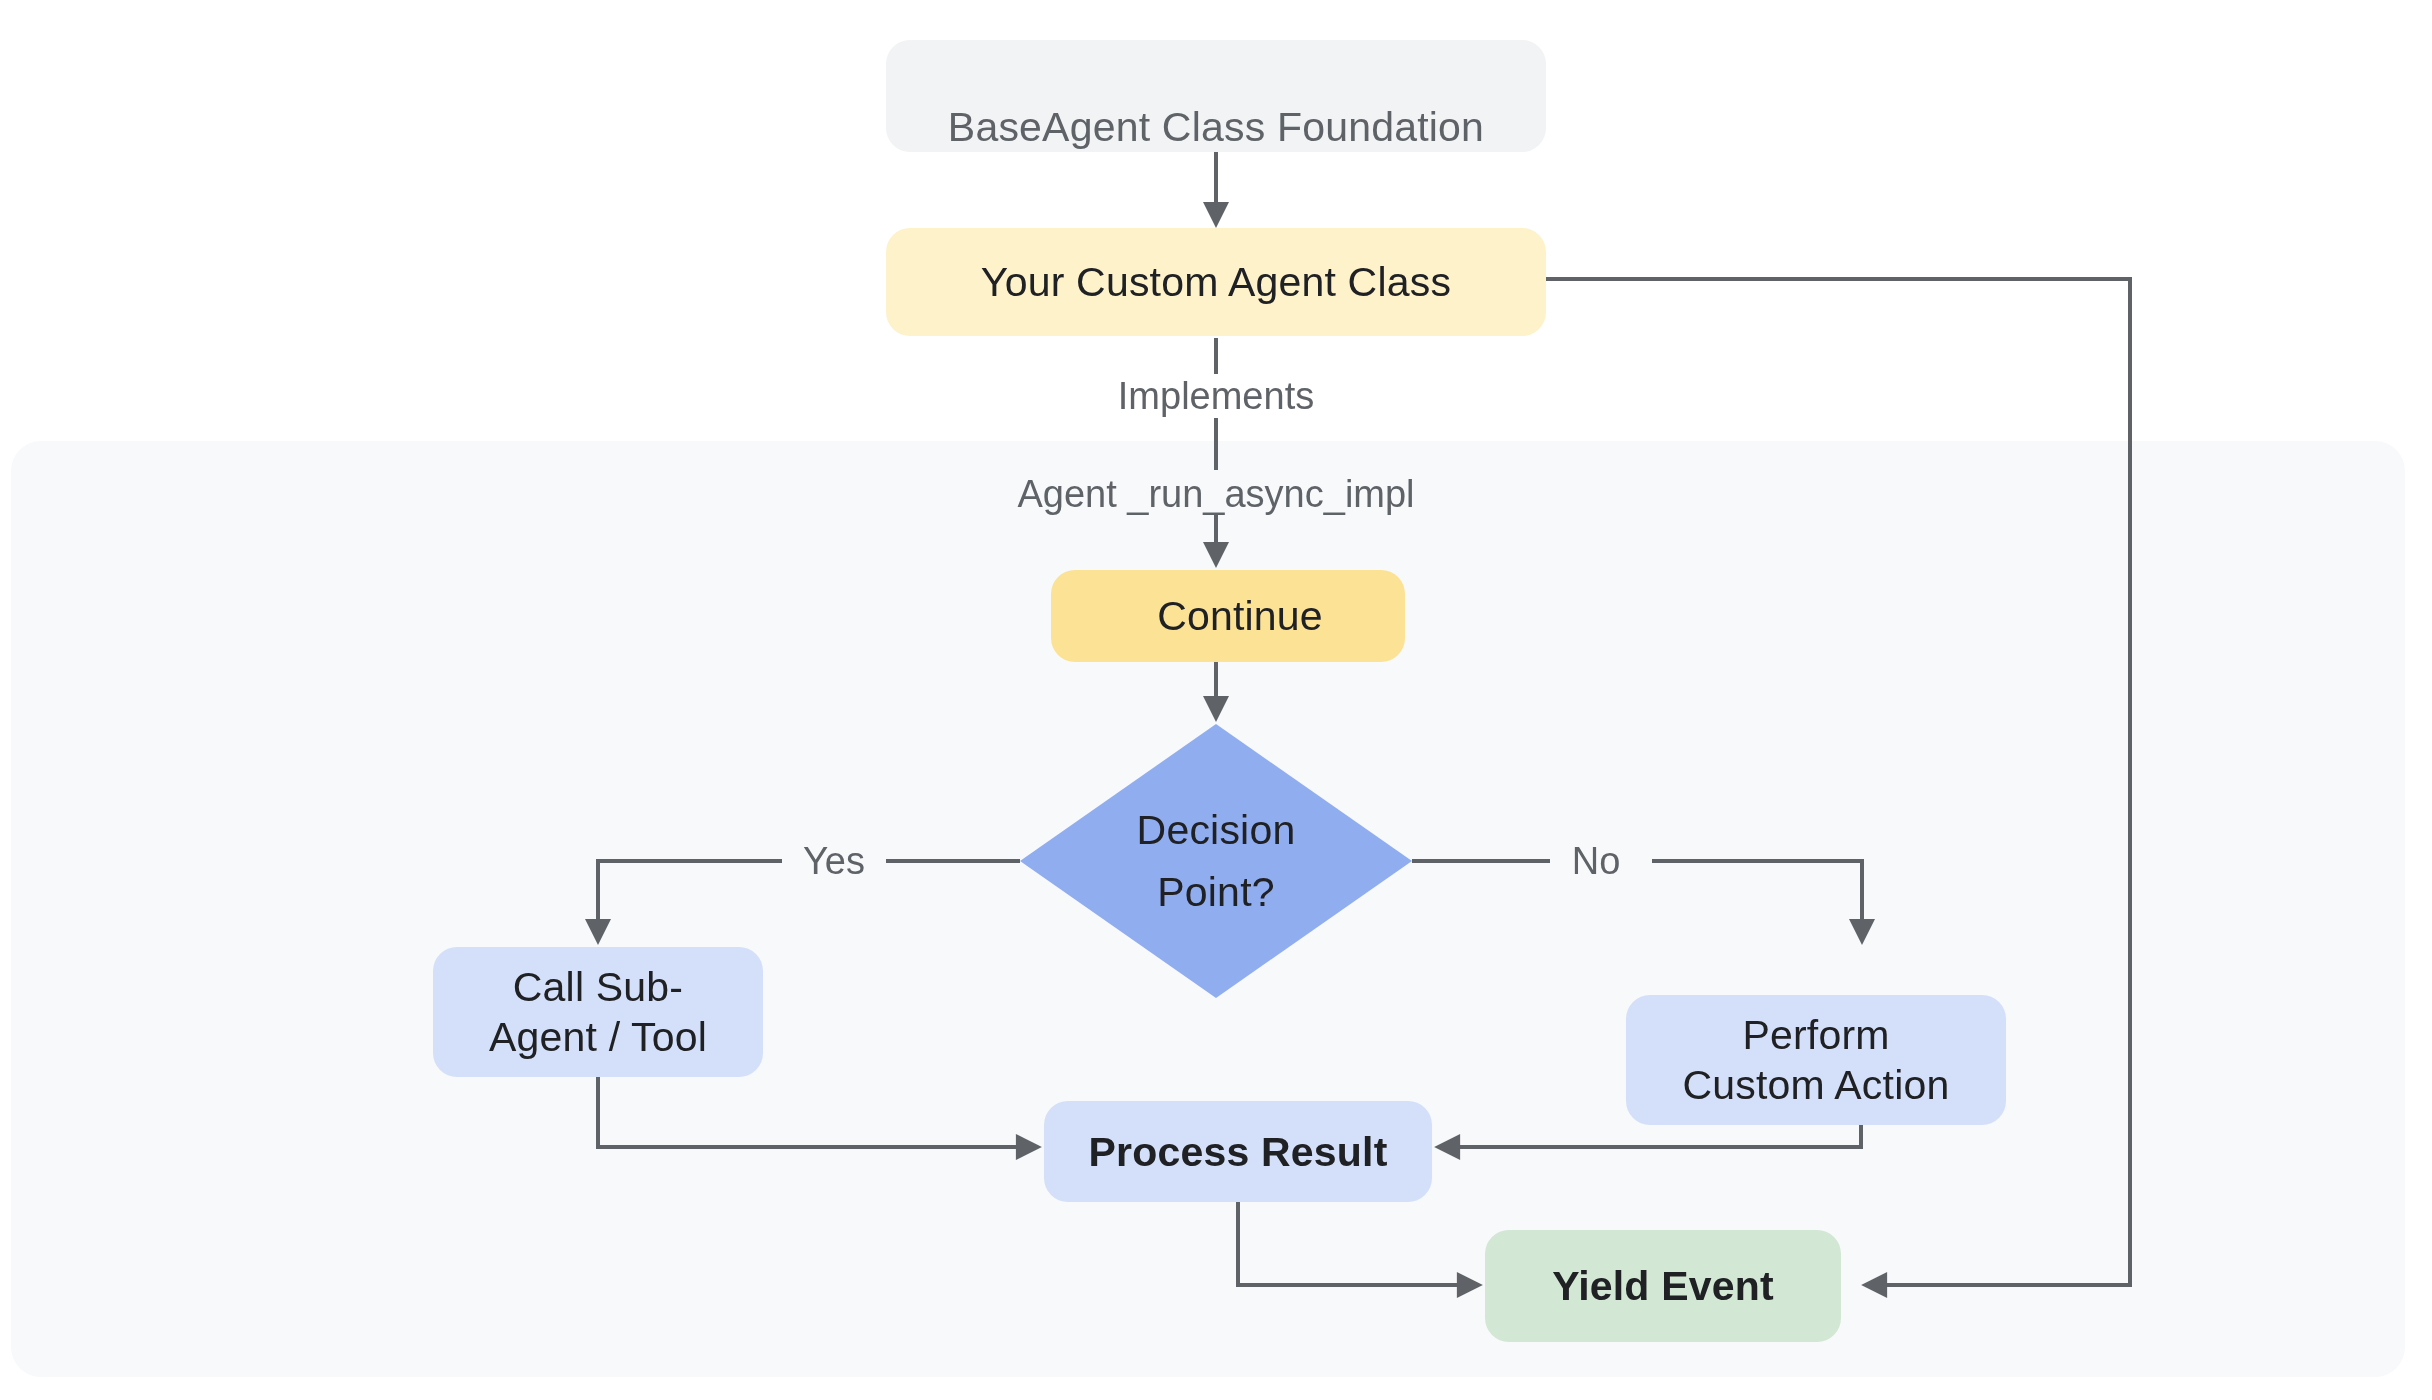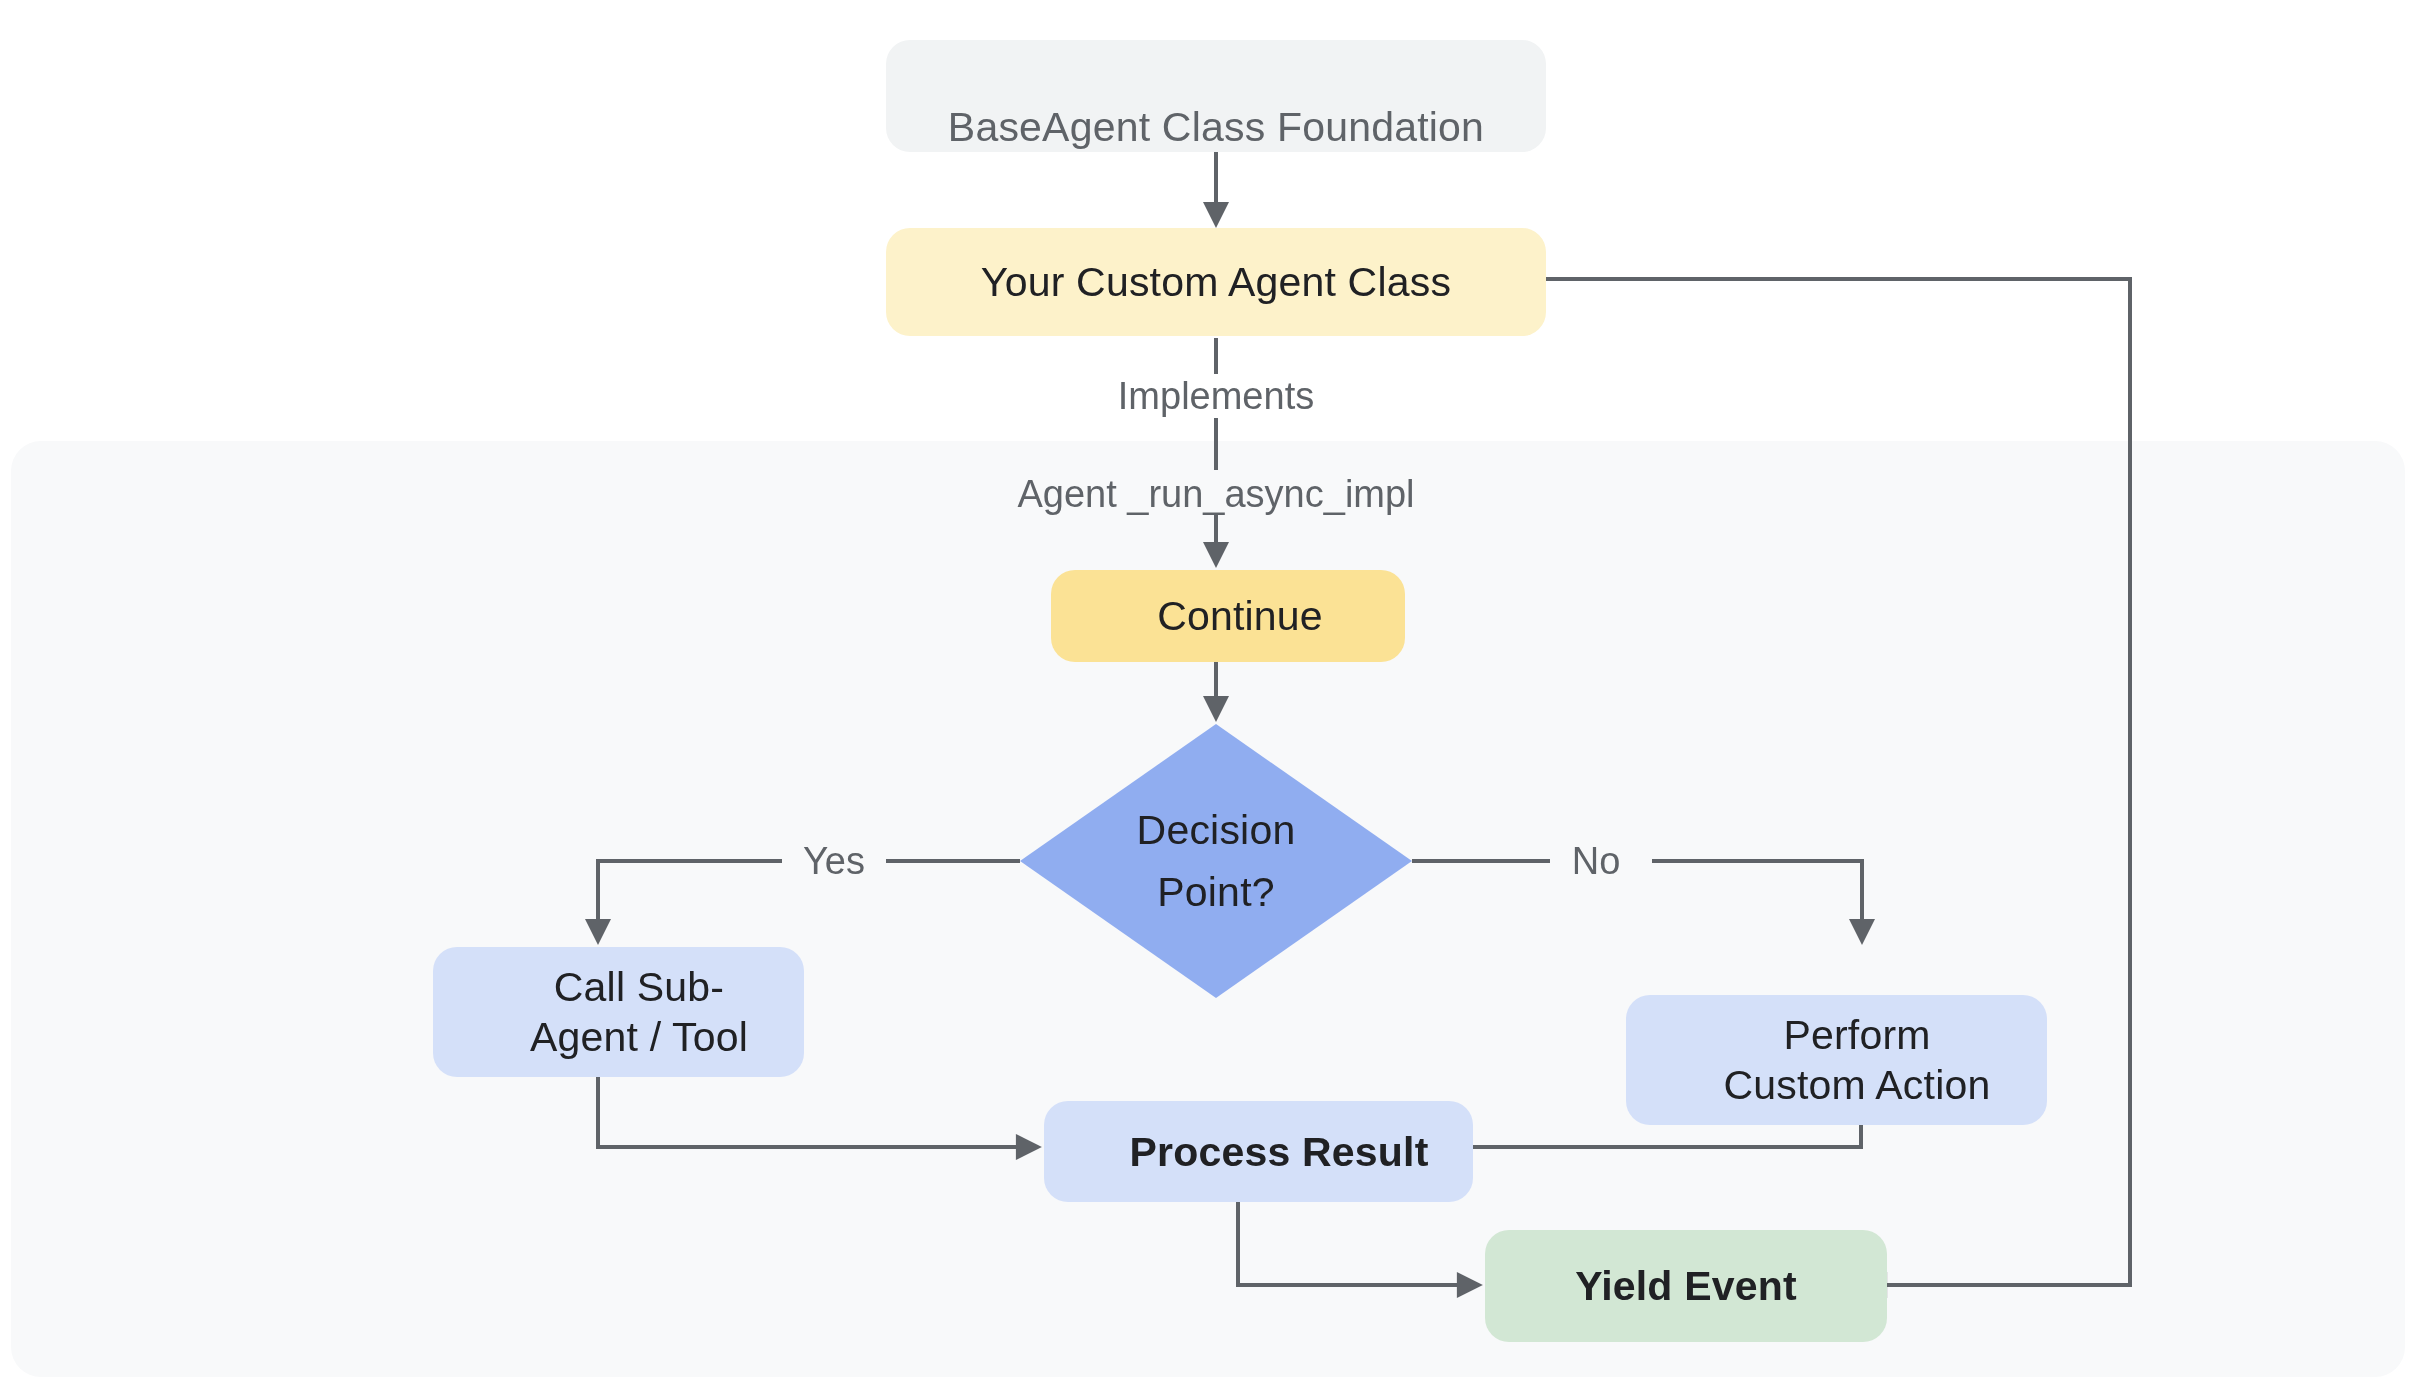--- a/index.html
+++ b/index.html
@@ -23,21 +23,21 @@
   svg.wires .arrowhead{fill:var(--line);}
   svg.wires polygon{fill:var(--diamond-bg);}
   .node{
     position:absolute;display:flex;flex-direction:column;align-items:center;
     justify-content:center;text-align:center;color:var(--text-dark);
     font-size:41px;line-height:50px;border-radius:24px;letter-spacing:0.2px;
   }
   .node-gray{background:var(--gray-node-bg);color:var(--text-gray);justify-content:flex-end;}
   .node-yellow-light{background:var(--yellow-light-bg);}
   .node-yellow{background:var(--yellow-bg);}
-  .node-blue{background:var(--blue-bg);padding-left:41px;}
+  .node-blue{background:var(--blue-bg);}
   .node-green{background:var(--green-bg);}
   .node-diamond-label{background:transparent;border-radius:0;}
   .bold{font-weight:700;}
   .edge-label{
     position:absolute;color:var(--text-gray);font-size:38px;line-height:44px;
     text-align:center;
   }
 </style>
 </head>
 <body>
@@ -102,21 +102,21 @@
 
   <div class="node node-blue" style="left:1626px;top:947px;width:380px;height:130px;margin-top:48px;">
     <span>Perform</span>
     <span>Custom Action</span>
   </div>
 
   <div class="node node-blue bold" style="left:1044px;top:1101px;width:388px;height:101px;">
     <span>Process Result</span>
   </div>
 
-  <div class="node node-green bold" style="left:1485px;top:1230px;width:402px;height:112px;">
+  <div class="node node-green bold" style="left:1485px;top:1230px;width:356px;height:112px;">
     <span>Yield Event</span>
   </div>
 
   <div class="edge-label" style="left:1016px;top:374px;width:400px;">Implements</div>
   <div class="edge-label" style="left:966px;top:472px;width:500px;">Agent _run_async_impl</div>
   <div class="edge-label" style="left:764px;top:839px;width:140px;">Yes</div>
   <div class="edge-label" style="left:1526px;top:839px;width:140px;">No</div>
 
 </div>
 

